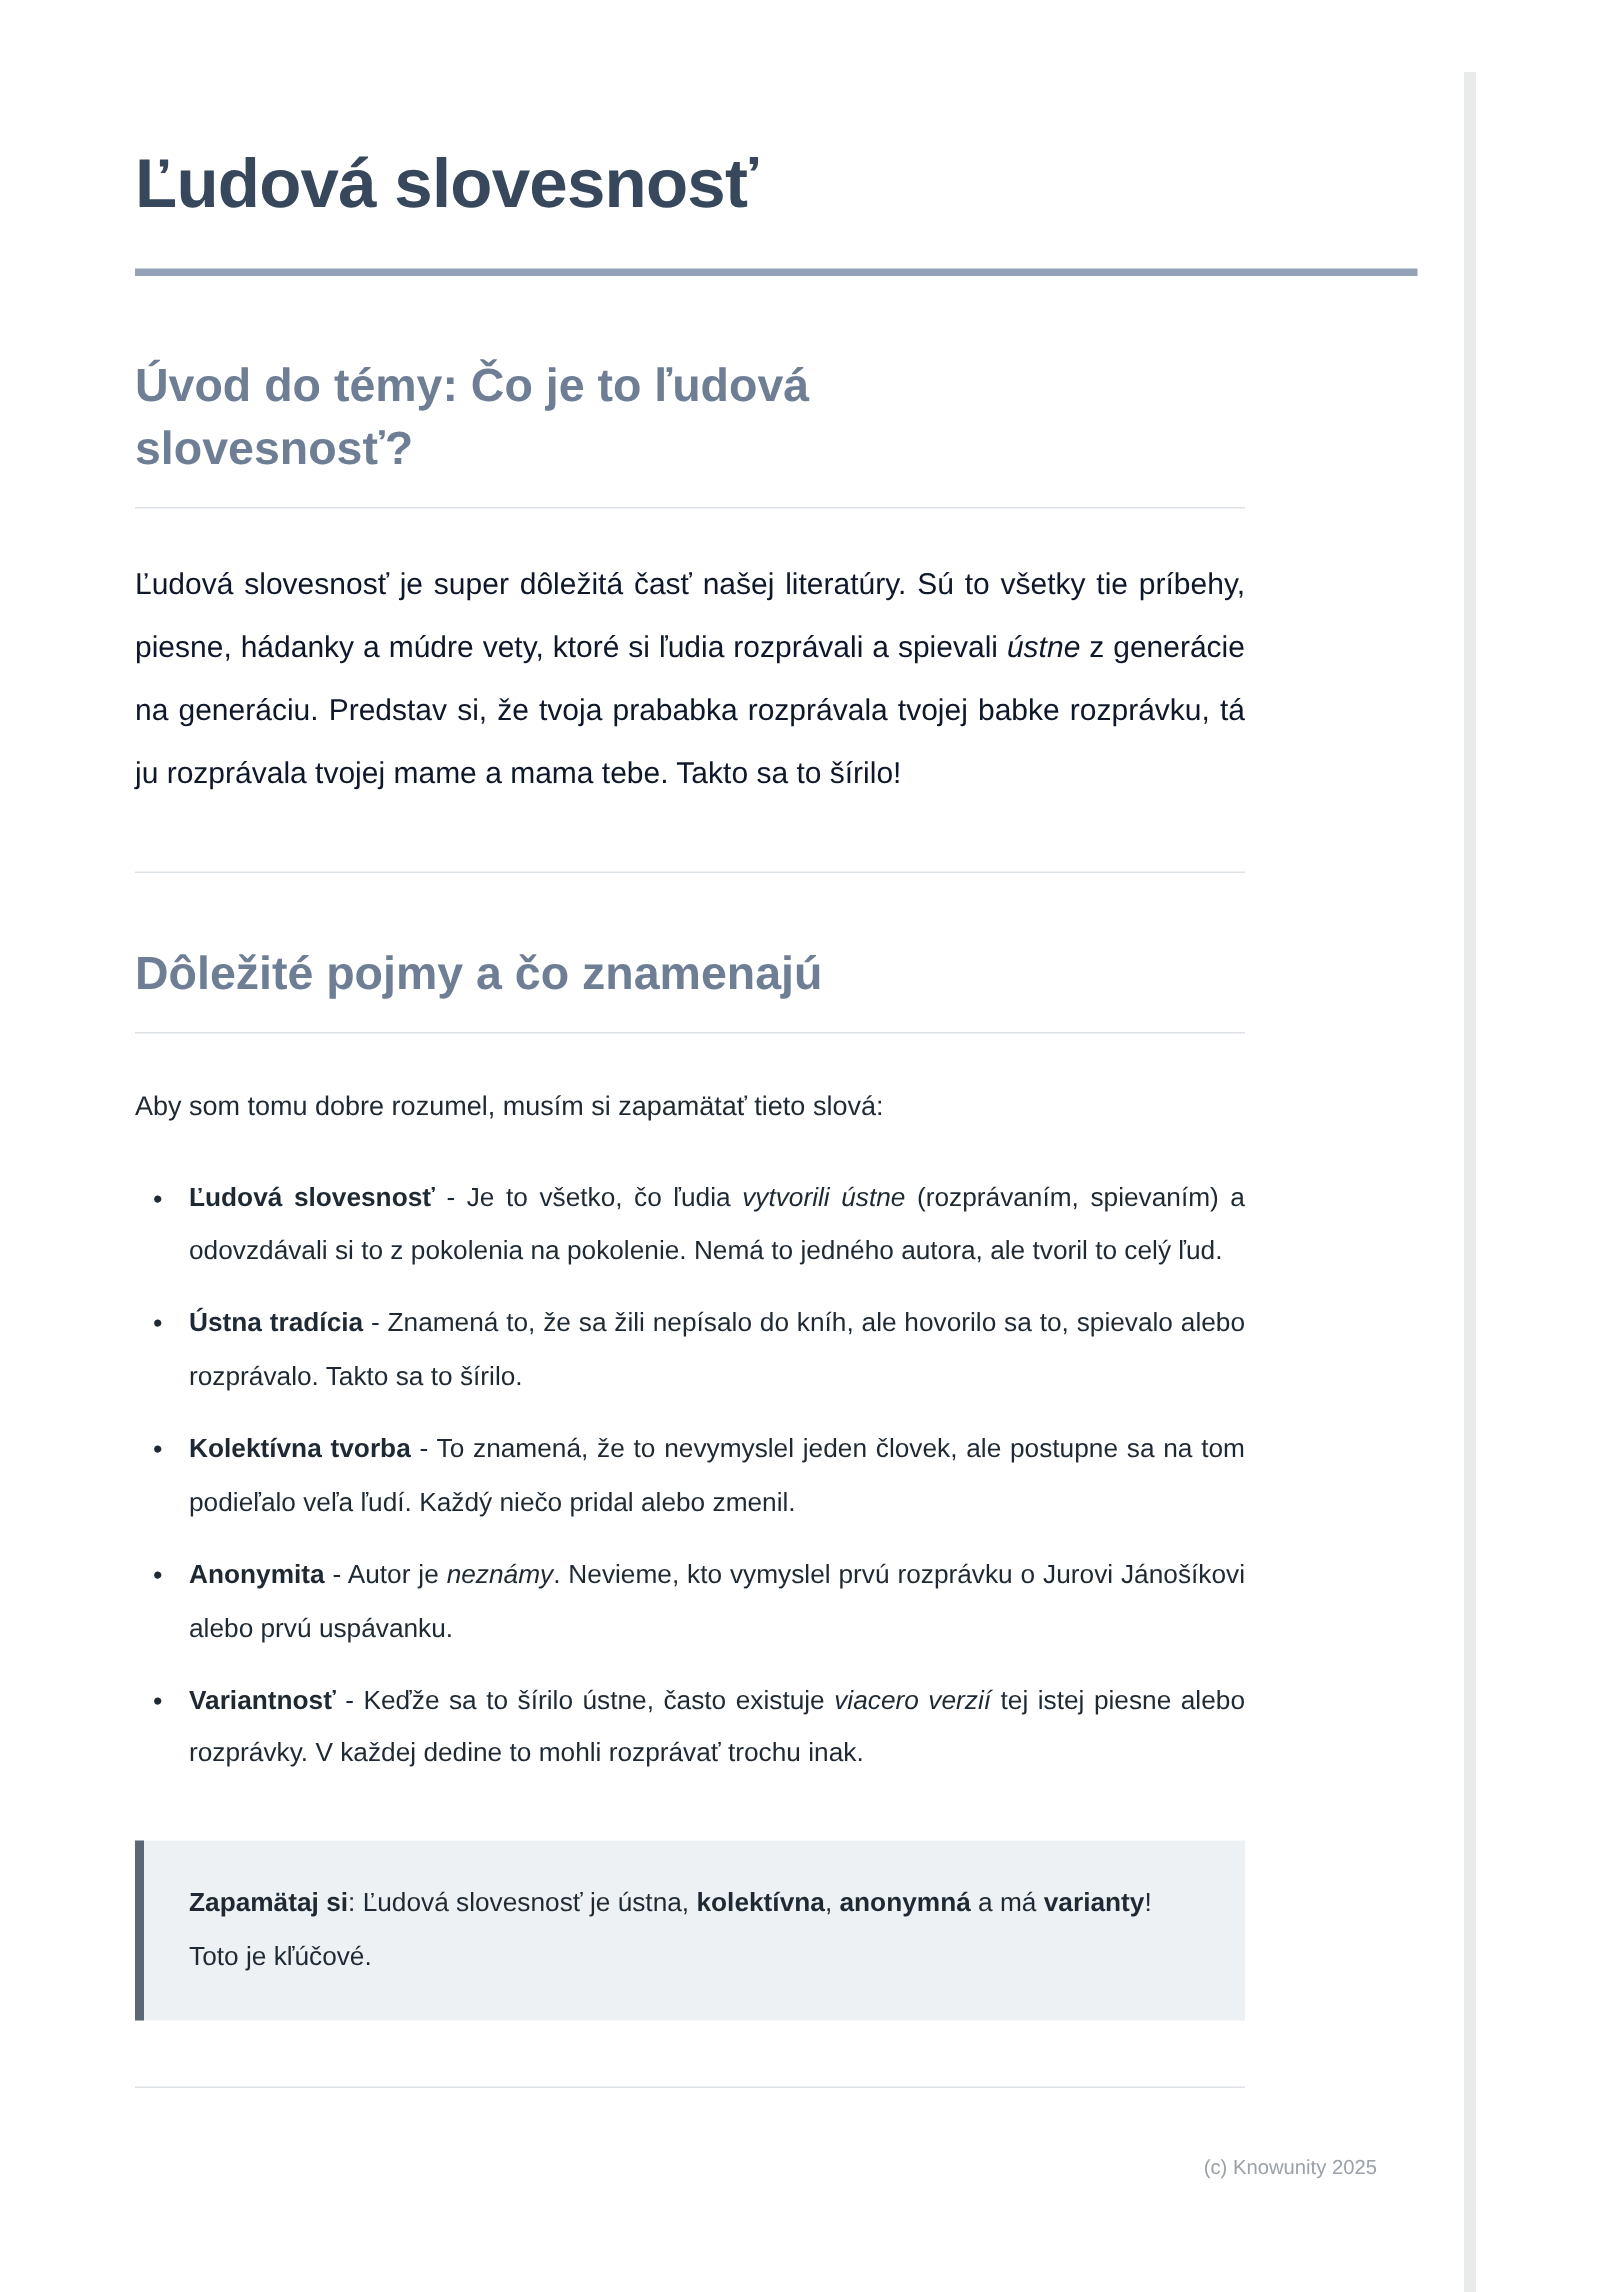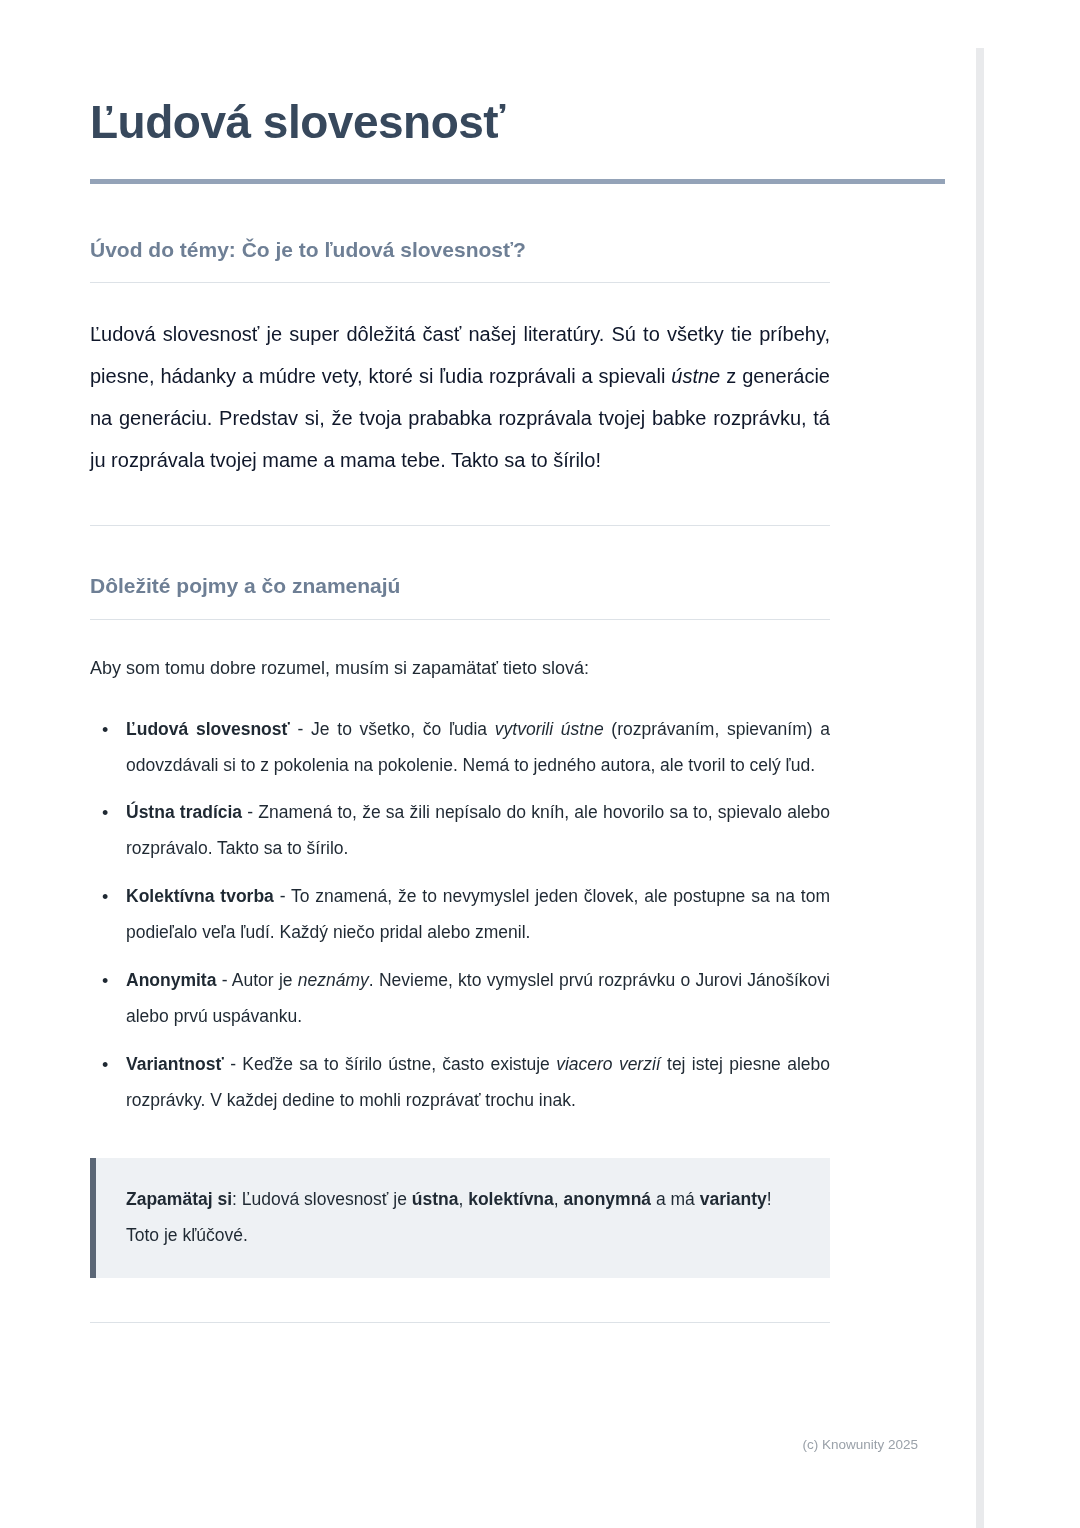--- a/index.html
+++ b/index.html
@@ -33,21 +33,21 @@
   }
 
   .rule-thick {
     width: 855px;
     height: 5px;
     background: #94a3b8;
     margin-bottom: 52px;
   }
 
   h2.section-heading {
-    font-size: 21px;
+    font-size: 31px;
     font-weight: 700;
     color: #6e7f95;
     line-height: 1.35;
     margin-bottom: 18px;
   }
 
   h2.narrow { max-width: 640px; }
 
   .rule-thin {
     width: 740px;
@@ -169,21 +169,21 @@
 
       <ul class="term-list">
         <li><span style="font-weight: 700;">Ľudová slovesnosť</span><span> - Je to všetko, čo ľudia </span><span style="font-style: italic;">vytvorili ústne</span><span> (rozprávaním, spievaním) a odovzdávali si to z pokolenia na pokolenie. Nemá to jedného autora, ale tvoril to celý ľud.</span></li>
         <li><span style="font-weight: 700;">Ústna tradícia</span><span> - Znamená to, že sa žili nepísalo do kníh, ale hovorilo sa to, spievalo alebo rozprávalo. Takto sa to šírilo.</span></li>
         <li><span style="font-weight: 700;">Kolektívna tvorba</span><span> - To znamená, že to nevymyslel jeden človek, ale postupne sa na tom podieľalo veľa ľudí. Každý niečo pridal alebo zmenil.</span></li>
         <li><span style="font-weight: 700;">Anonymita</span><span> - Autor je </span><span style="font-style: italic;">neznámy</span><span>. Nevieme, kto vymyslel prvú rozprávku o Jurovi Jánošíkovi alebo prvú uspávanku.</span></li>
         <li><span style="font-weight: 700;">Variantnosť</span><span> - Keďže sa to šírilo ústne, často existuje </span><span style="font-style: italic;">viacero verzií</span><span> tej istej piesne alebo rozprávky. V každej dedine to mohli rozprávať trochu inak.</span></li>
       </ul>
 
       <div class="callout">
-        <p><span style="font-weight: 700; text-align: center;">Zapamätaj si</span><span>: Ľudová slovesnosť je </span><span style="font-weight: 700; text-align: right;">ústna</span><span>, </span><span style="font-weight: 700;">kolektívna</span><span>, </span><span style="font-weight: 700;">anonymná</span><span> a má </span><span style="font-weight: 700;">varianty</span><span>! Toto je kľúčové.</span></p>
+        <p><span style="font-weight: 700; text-align: center;">Zapamätaj si</span><span>: Ľudová slovesnosť je </span><span style="font-weight: 400; text-align: right;">ústna</span><span>, </span><span style="font-weight: 700;">kolektívna</span><span>, </span><span style="font-weight: 700;">anonymná</span><span> a má </span><span style="font-weight: 700;">varianty</span><span>! Toto je kľúčové.</span></p>
       </div>
 
       <div class="rule-thin"></div>
     </section>
 
   </div>
 
   <div class="footer-credit">(c) Knowunity 2025</div>
 
 </div>

